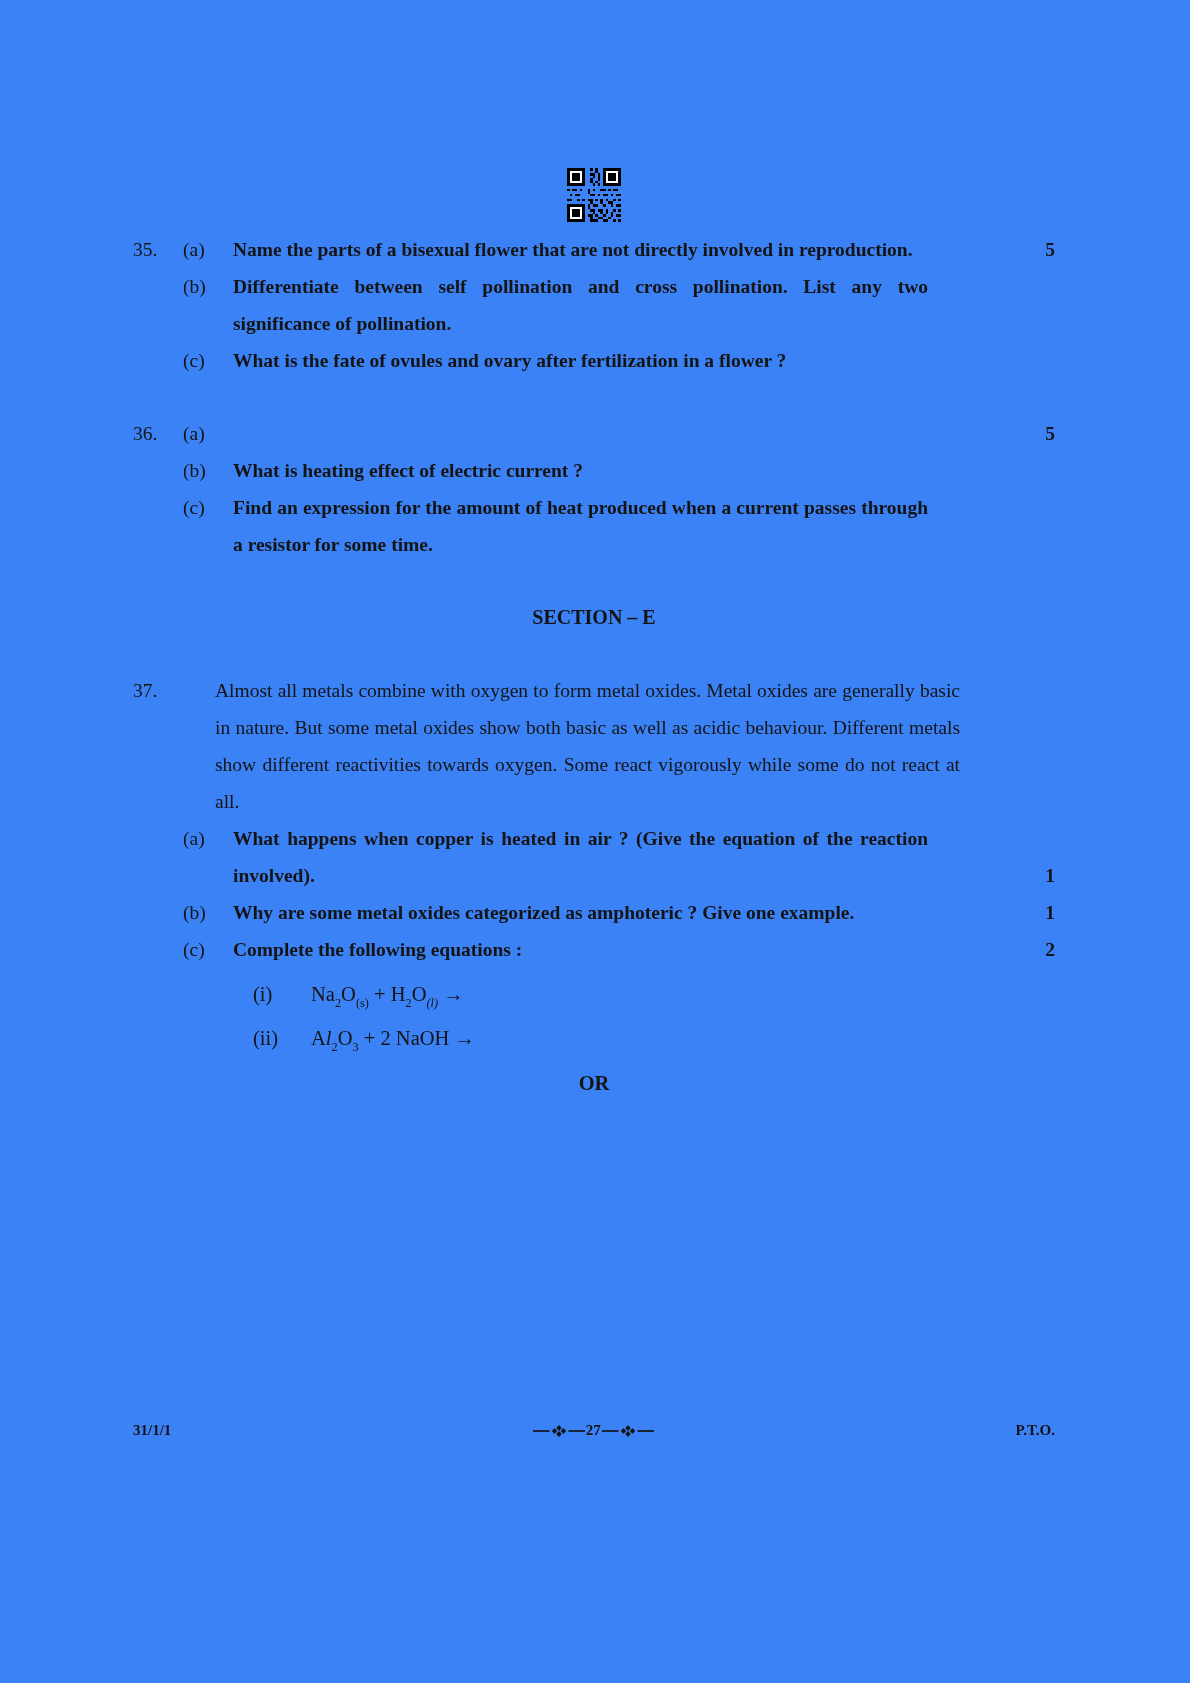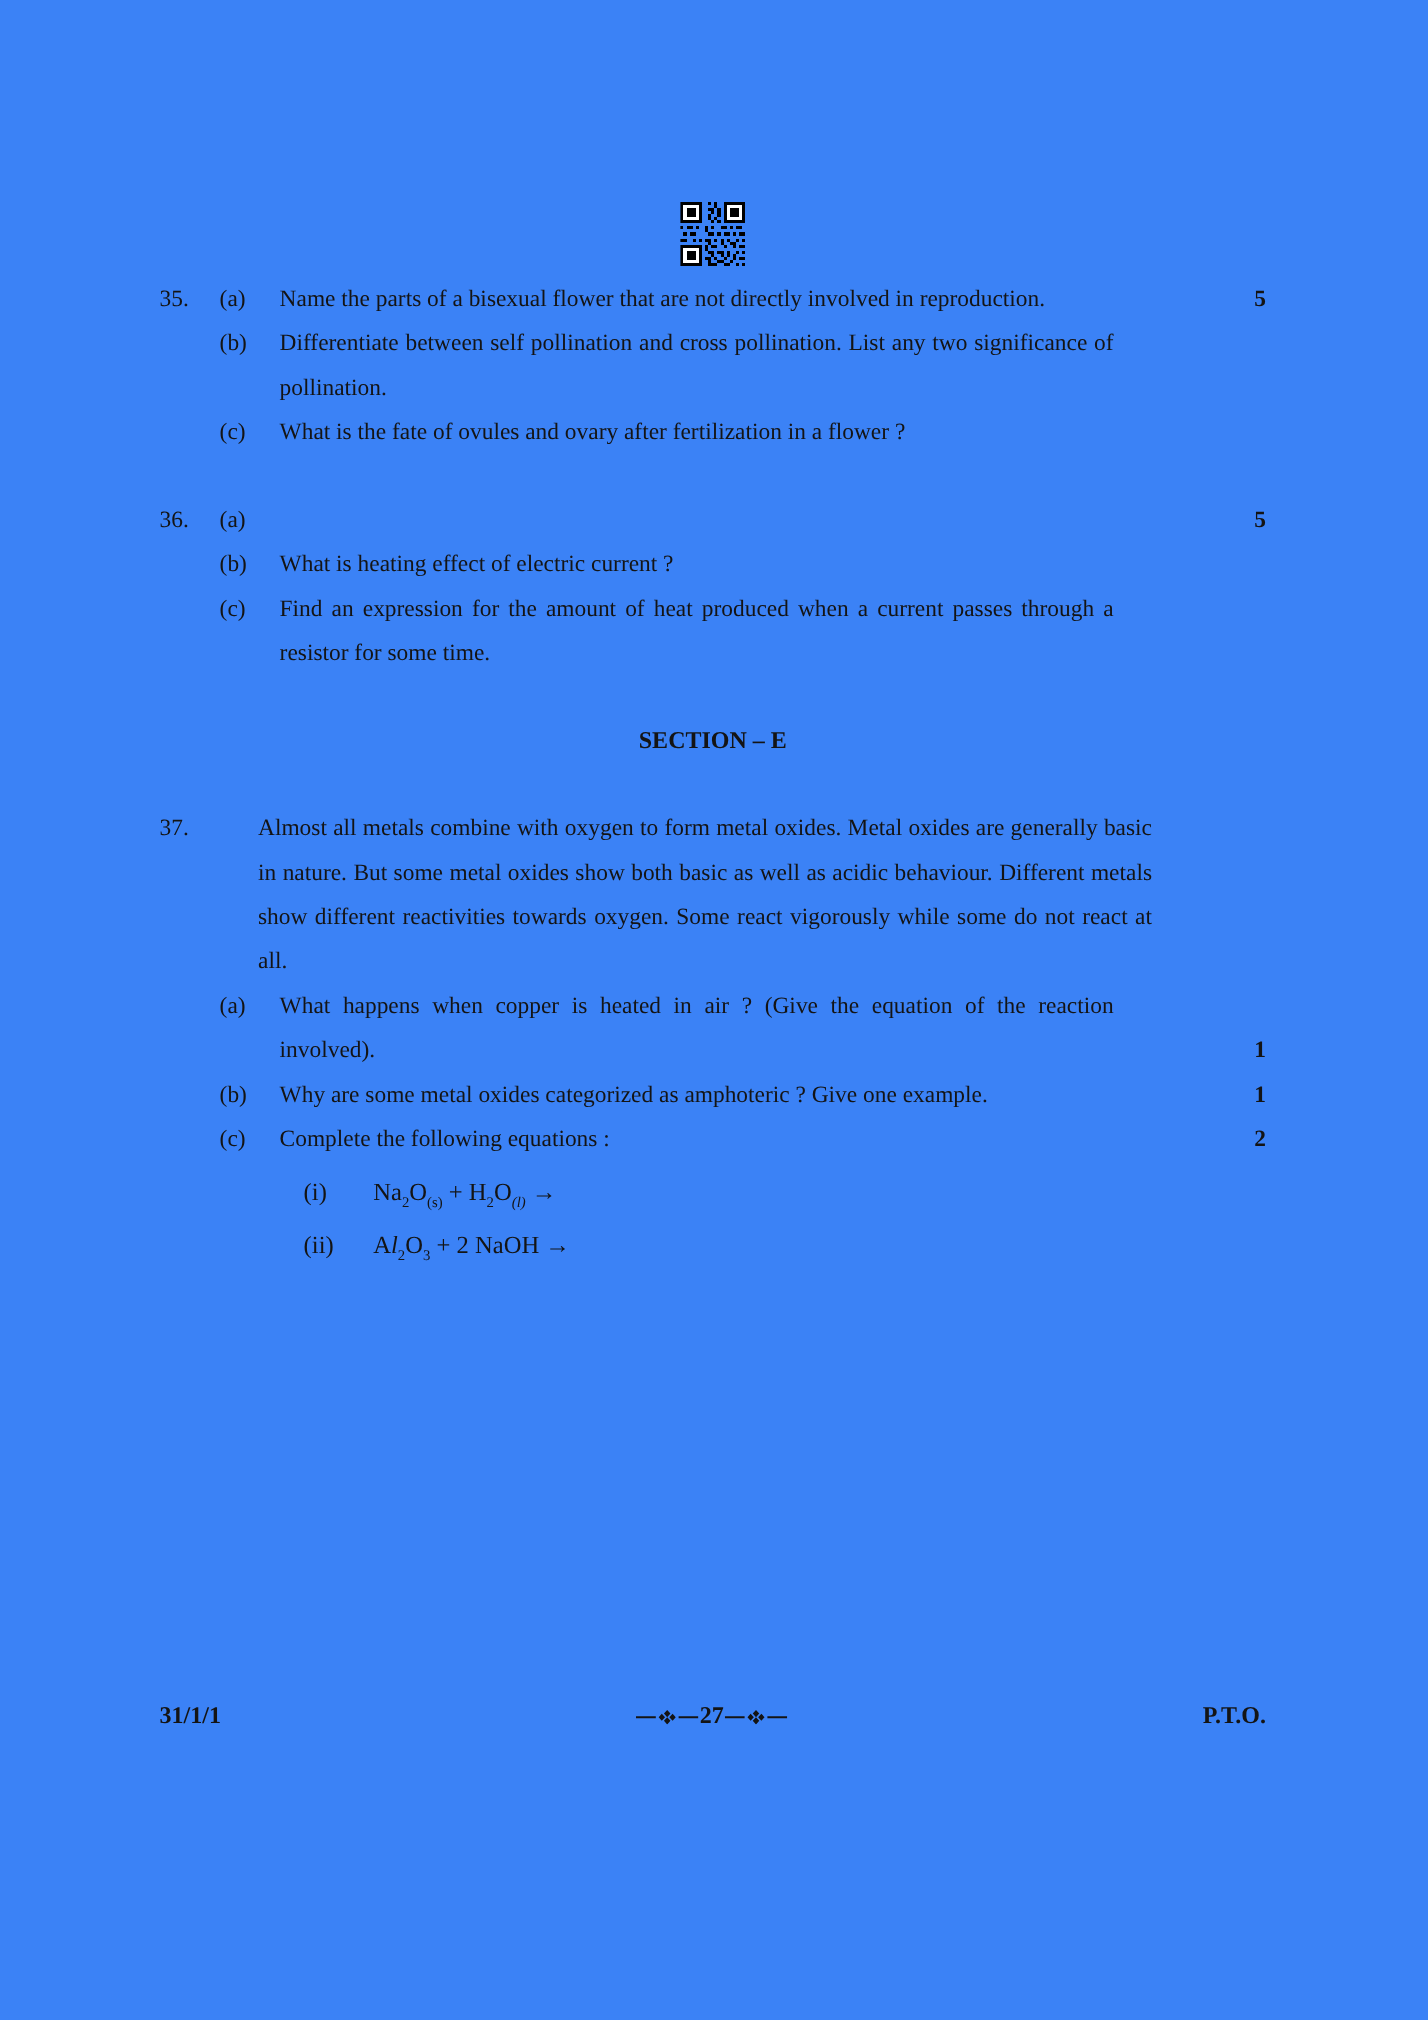--- a/index.html
+++ b/index.html
@@ -15,39 +15,39 @@
     overflow:hidden;
   }
   .content { position:absolute; left:133px; top:168px; width:922px; }
 
   .qr-wrap { display:flex; justify-content:center; margin-bottom:9px; }
   .qr-wrap svg { width:54px; height:54px; }
 
   .q-row { display:flex; align-items:flex-start; }
   .qnum   { width:50px; flex:none; }
   .plabel { width:50px; flex:none; }
-  .ptext  { width:695px; flex:none; text-align:justify; }
+  .ptext  { width:695px; flex:none; text-align:justify;font-weight:bold; }
   .intro-text { width:745px; flex:none; text-align:justify;margin-left:32px; }
   .mark { flex:1; text-align:right; font-weight:bold; align-self:flex-end; }
 
   .gap { height:36px; }
   .gap-sm { height:4px; }
 
   .section-heading { text-align:center; font-weight:bold; font-size:20px; }
   .note-line { text-align:center; font-weight:bold; font-size:20.5px; }
   .or-divider { text-align:center; font-weight:bold; font-size:20.5px; margin-top:5px; }
 
   .eq-row { display:flex; margin-left:120px; line-height:44px; font-size:20.5px; }
   .eq-label { width:58px; flex:none; }
   .eq-text sub { font-size:0.6em; line-height:0; position:relative; top:0.45em; vertical-align:baseline; }
 
   .footer {
     position:absolute; left:133px; top:1412px; width:922px;
     display:flex; justify-content:space-between; align-items:center;
-    font-weight:bold; font-size:20px;
+    font-weight:bold; font-size:15px;
   }
   .footer-center { display:flex; align-items:center; gap:1px; }
   .ornament svg { display:block; width:52px; height:12px; }
 </style>
 </head>
 <body>
 
 <div class="page">
   <div class="content">
 
@@ -140,20 +140,21 @@
       <div class="eq-row">
         <div class="eq-label">(i)</div>
         <div class="eq-text"><span>Na</span><sub>2</sub><span>O</span><sub>(s)</sub><span> + H</span><sub>2</sub><span>O</span><sub style="font-style: italic;">(l)</sub><span> →</span></div>
       </div>
       <div class="eq-row">
         <div class="eq-label">(ii)</div>
         <div class="eq-text"><span>A</span><span style="font-style: italic;">l</span><sub>2</sub><span>O</span><sub>3</sub><span> + 2 NaOH →</span></div>
       </div>
     </div>
 
+    <div class="or-divider">OR</div>
   </div>
 
   <div class="footer">
     <div>31/1/1</div>
     <div class="footer-center">
       <span class="ornament">
         <svg viewBox="0 0 52 12" aria-hidden="true">
           <path d="M0 6h16.5" stroke="#141414" stroke-width="1.7"></path>
           <path fill="#141414" d="M26 0l2.7 3L26 6l-2.7-3zM26 6l2.7 3L26 12l-2.7-3zM21.5 3.1l2.7 2.9-2.7 2.9-2.6-2.9zM30.5 3.1l2.6 2.9-2.6 2.9-2.7-2.9z"></path>
           <path d="M35.5 6H52" stroke="#141414" stroke-width="1.7"></path>

